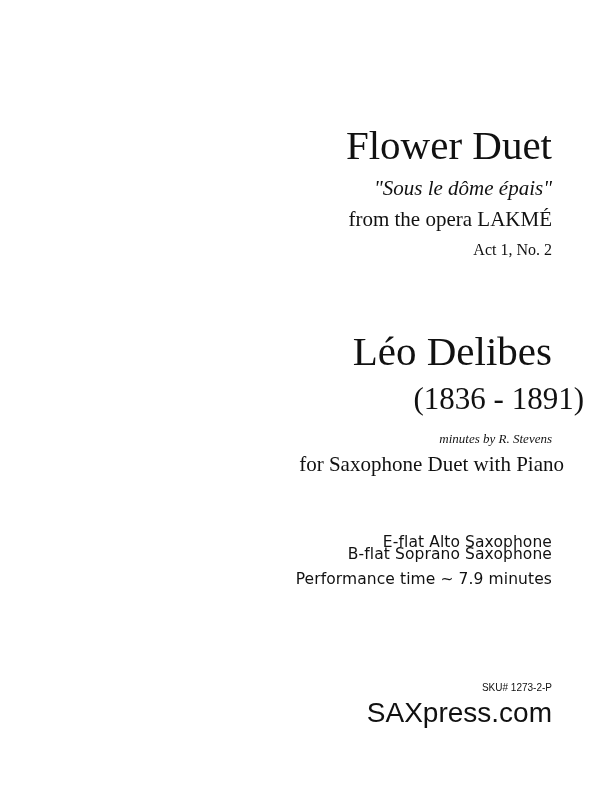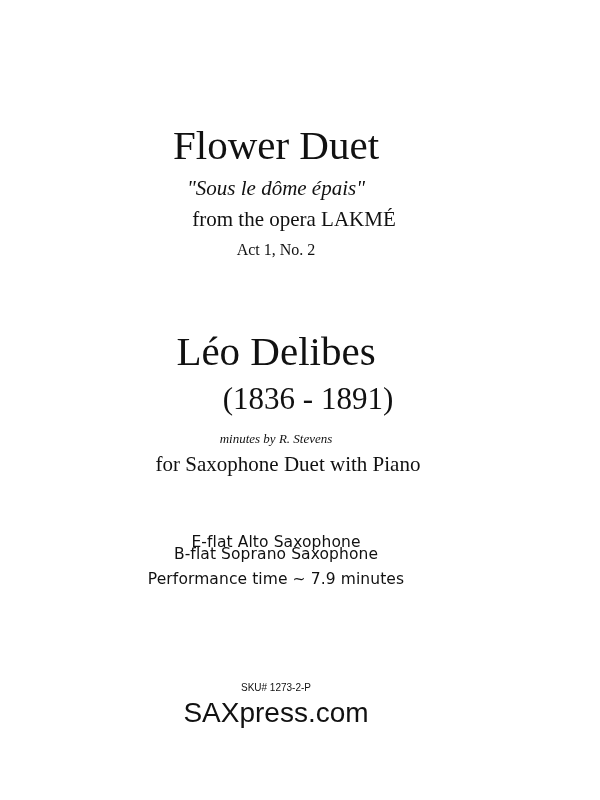--- a/index.html
+++ b/index.html
@@ -1,25 +1,25 @@
 <!DOCTYPE html>
 <html><head>
   <meta charset="utf-8">
   <style>
     html, body { margin: 0; padding: 0; background: #ffffff; }
     body { width: 600px; height: 800px; position: relative; overflow: hidden; color: #111111; }
-    .line { position: absolute; left: 0; width: 552px; text-align: center; white-space: nowrap; }
+    .line { position: absolute; left: 0; width: 552px; text-align: right; white-space: nowrap; }
     .serif { font-family: "Liberation Serif", "DejaVu Serif", serif; }
     .sans { font-family: "DejaVu Sans", "Liberation Sans", sans-serif; }
     .sans2 { font-family: "Liberation Sans", "DejaVu Sans", sans-serif; }
     .italic { font-style: italic; }
 
     #title { top: 121px; font-size: 41px; }
     #subtitle { top: 176px; font-size: 21px; }
-    #opera { top: 207px; font-size: 21px; padding-left: 18px; }
+    #opera { top: 207px; font-size: 21px; }
     #act { top: 241px; font-size: 16px; }
 
     #composer { top: 327px; font-size: 41px; }
     #years { top: 381px; font-size: 31px; margin-left: 32px; }
     #arranger { top: 431px; font-size: 13px; }
     #scoring { top: 452px; font-size: 21px; padding-left: 12px; }
 
     #inst1 { top: 500px; font-size: 15.5px; letter-spacing: 0.1px; margin-top: 45px; }
     #inst2 { top: 533px; font-size: 15.5px; letter-spacing: 0.1px; }
     #perf { top: 570px; font-size: 15.5px; letter-spacing: 0.1px; }

